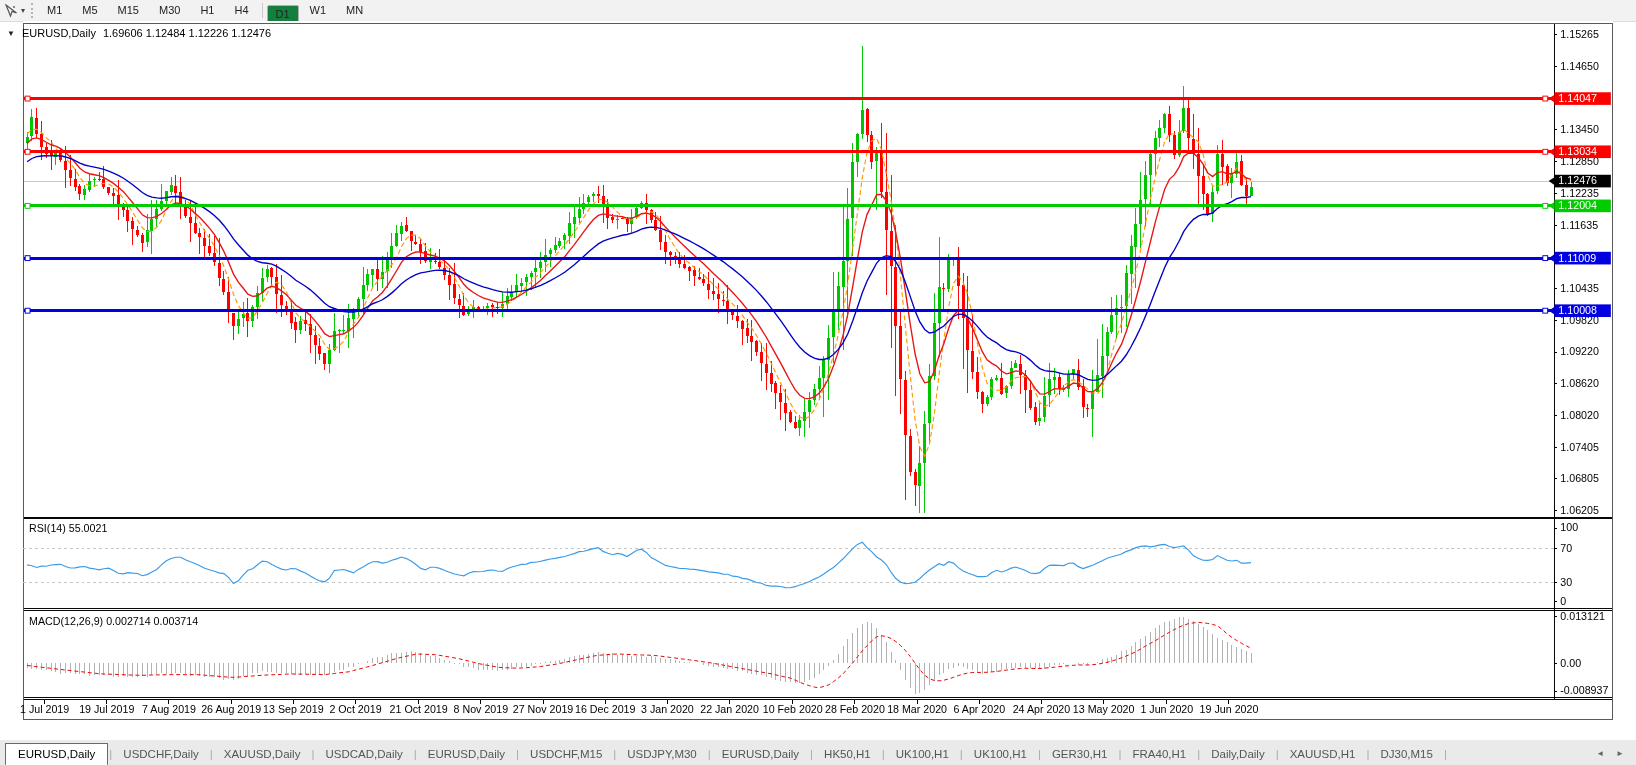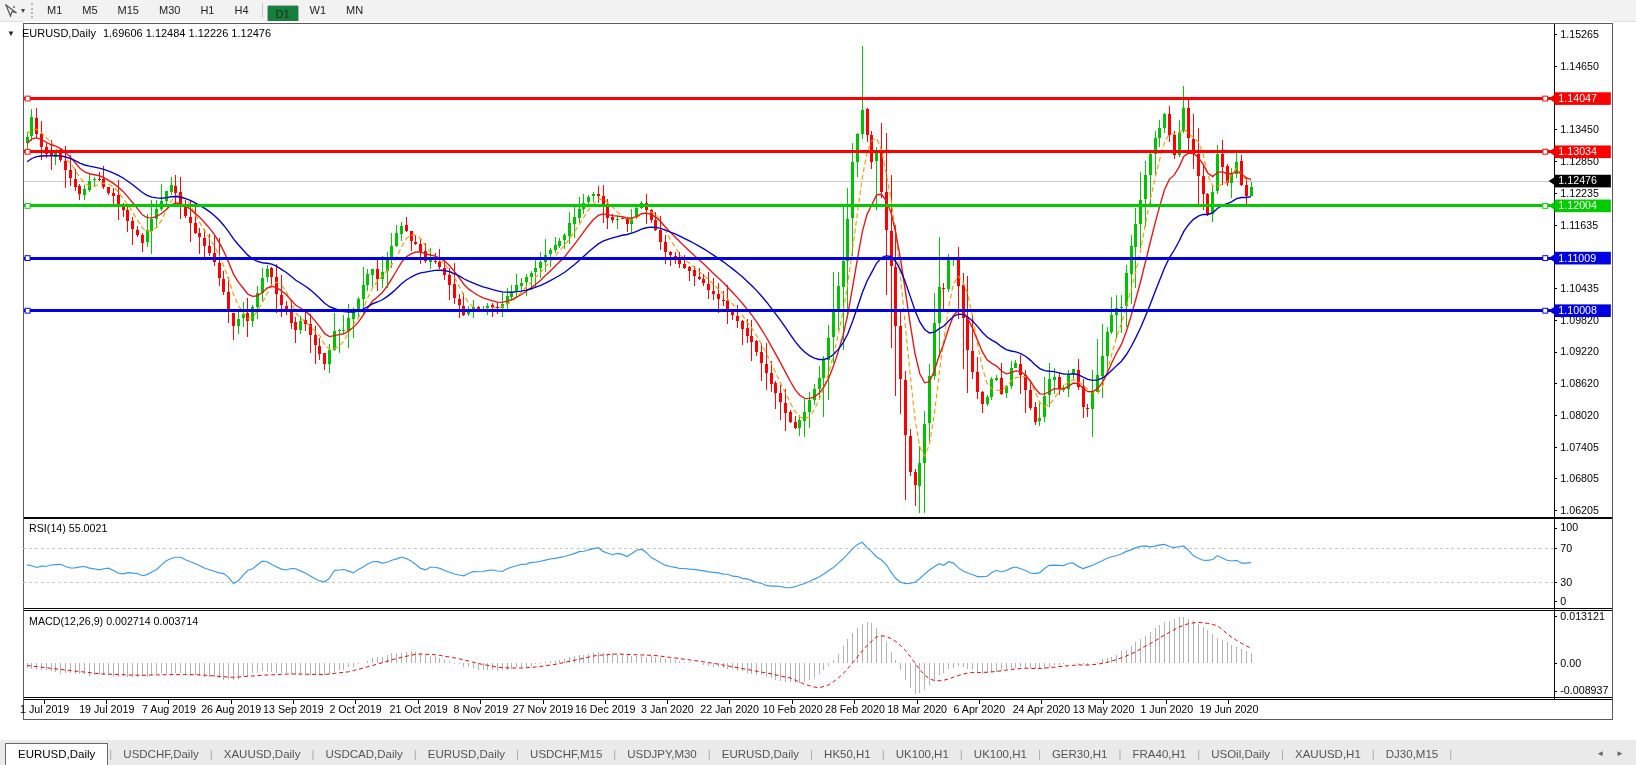--- a/index.html
+++ b/index.html
@@ -1018,21 +1018,21 @@
       <span class="tab">HK50,H1</span>
       <span class="tabsep">|</span>
       <span class="tab">UK100,H1</span>
       <span class="tabsep">|</span>
       <span class="tab">UK100,H1</span>
       <span class="tabsep">|</span>
       <span class="tab">GER30,H1</span>
       <span class="tabsep">|</span>
       <span class="tab">FRA40,H1</span>
       <span class="tabsep">|</span>
-      <span class="tab">USOil,Daily</span>
+      <span class="tab">Daily,Daily</span>
       <span class="tabsep">|</span>
       <span class="tab">XAUUSD,H1</span>
       <span class="tabsep">|</span>
       <span class="tab">DJ30,M15</span>
       <span class="tabsep">|</span>
     </span>
   <span id="tab-arrows">
     <span>◄</span>
     <span>►</span>
   </span>

